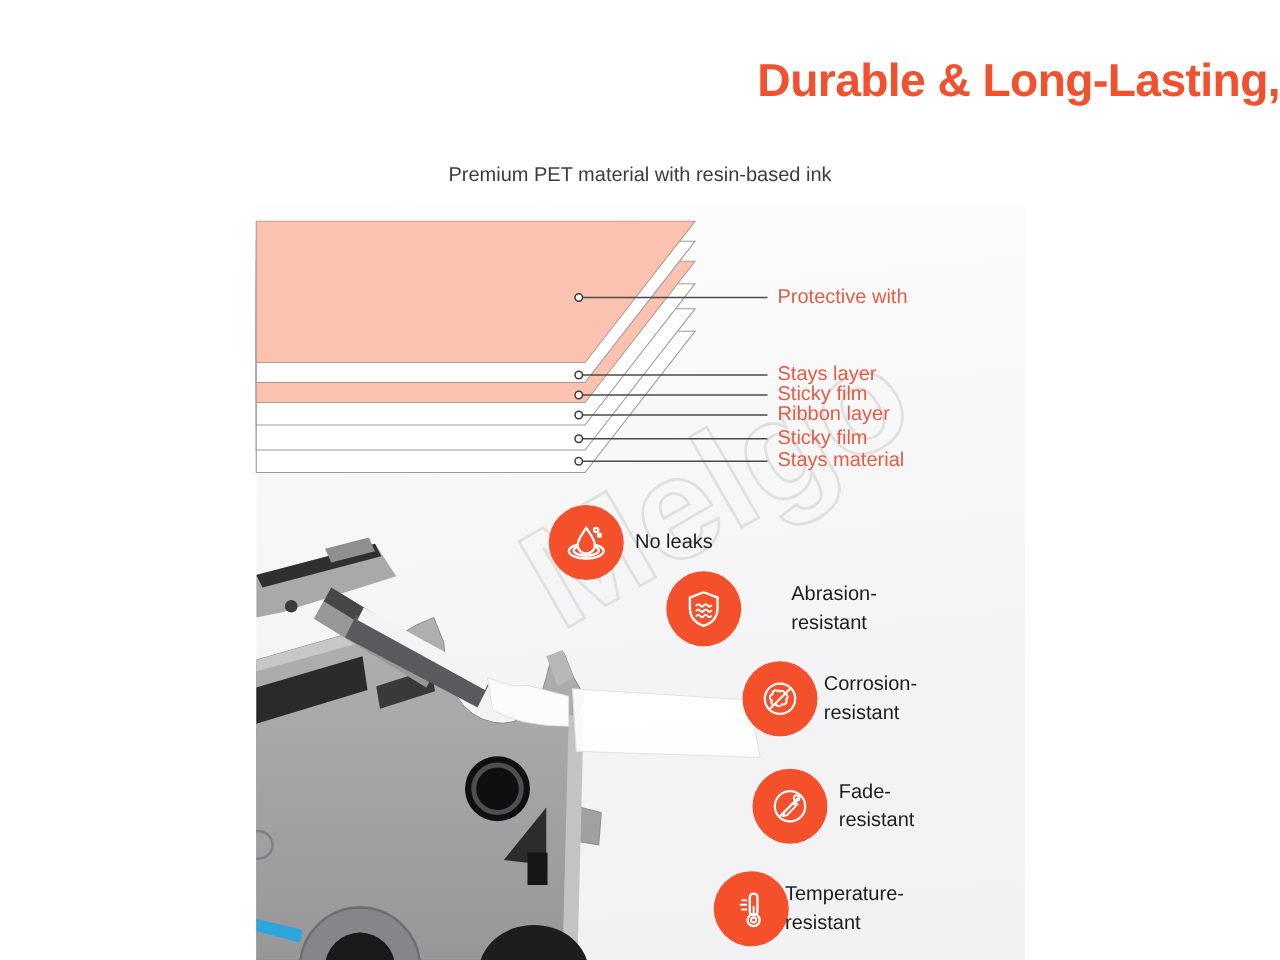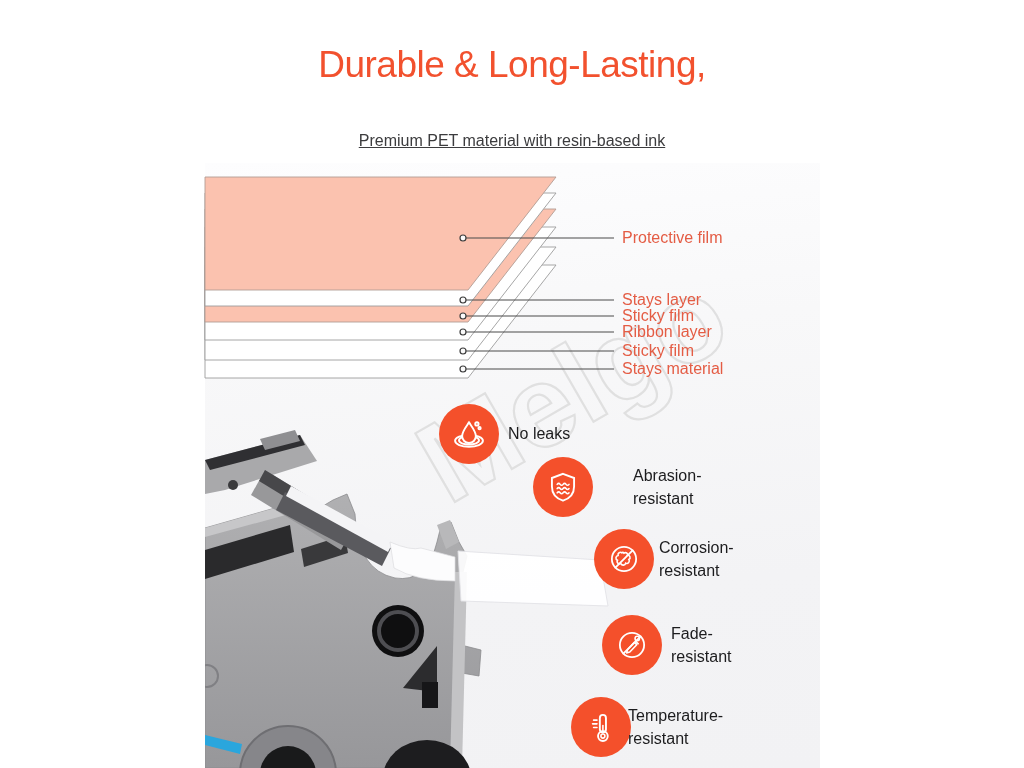--- a/index.html
+++ b/index.html
@@ -8,26 +8,26 @@
     background:#ffffff;overflow:hidden;
     font-family:"Liberation Sans", sans-serif;
   }
   
   .canvas-bg{
     position:absolute;left:205px;top:163px;width:615px;height:605px;
     background:linear-gradient(175deg,#fdfdfe 0%,#f8f8f9 30%,#f3f3f5 70%,#f2f2f4 100%);
   }
   .page-title{
     position:absolute;left:0;top:46px;width:1024px;
-    text-align:center;font-size:37px;line-height:38px;font-weight:400;
+    text-align:right;font-size:37px;line-height:38px;font-weight:700;
     letter-spacing:-0.5px;color:#F2512E;
   }
   .page-subtitle{
     position:absolute;left:0;top:132px;width:1024px;
-    text-align:center;font-size:16px;color:#3c3c3e;text-decoration:underline;
+    text-align:center;font-size:16px;color:#3c3c3e;
   }
   svg.layer-diagram, svg.cartridge{position:absolute;}
   svg.layer-diagram{left:0;top:0;width:1024px;height:768px;}
   svg.cartridge{left:205px;top:430px;width:405px;height:338px;}
   .layer-label{
     position:absolute;left:622px;height:20px;font-size:16px;line-height:20px;
     color:#E45C44;white-space:nowrap;
   }
   .feature-badge{
     position:absolute;width:60px;height:60px;border-radius:50%;
@@ -72,21 +72,21 @@
     <g fill="#fbfbfb" stroke="#3d3d3d" stroke-width="1.2">
       <circle cx="463" cy="238" r="3"></circle>
       <circle cx="463" cy="300" r="3"></circle>
       <circle cx="463" cy="316" r="3"></circle>
       <circle cx="463" cy="332" r="3"></circle>
       <circle cx="463" cy="351" r="3"></circle>
       <circle cx="463" cy="369" r="3"></circle>
     </g>
   </svg>
 
-  <div class="layer-label" style="top:228px">Protective film</div>
+  <div class="layer-label" style="top:228px">Protective with</div>
   <div class="layer-label" style="top:290px">Stays layer</div>
   <div class="layer-label" style="top:306px">Sticky film</div>
   <div class="layer-label" style="top:322px">Ribbon layer</div>
   <div class="layer-label" style="top:341px">Sticky film</div>
   <div class="layer-label" style="top:359px">Stays material</div>
 
   <svg class="cartridge" viewBox="0 0 405 338">
     <defs>
       <linearGradient id="bodyGrad" x1="0" y1="0" x2="0" y2="1">
         <stop offset="0" stop-color="#b0b0b2"></stop>

